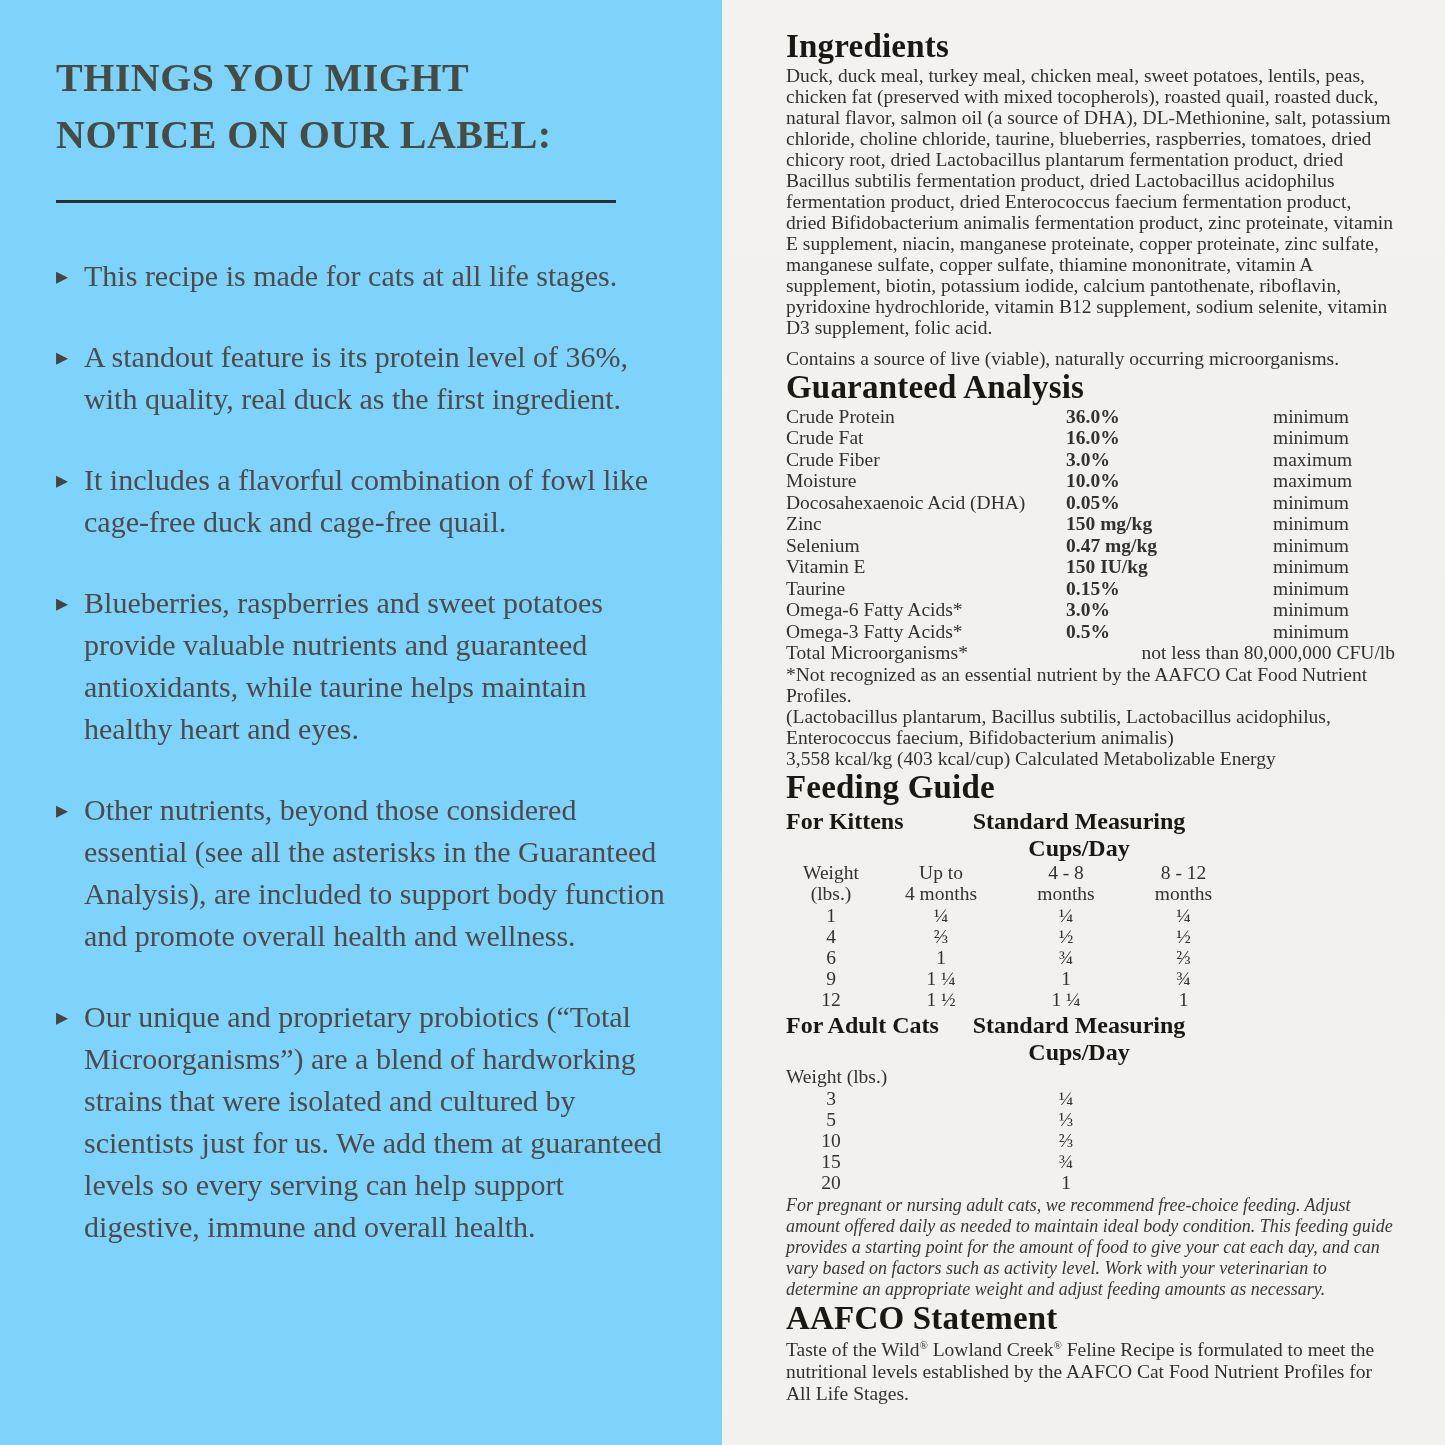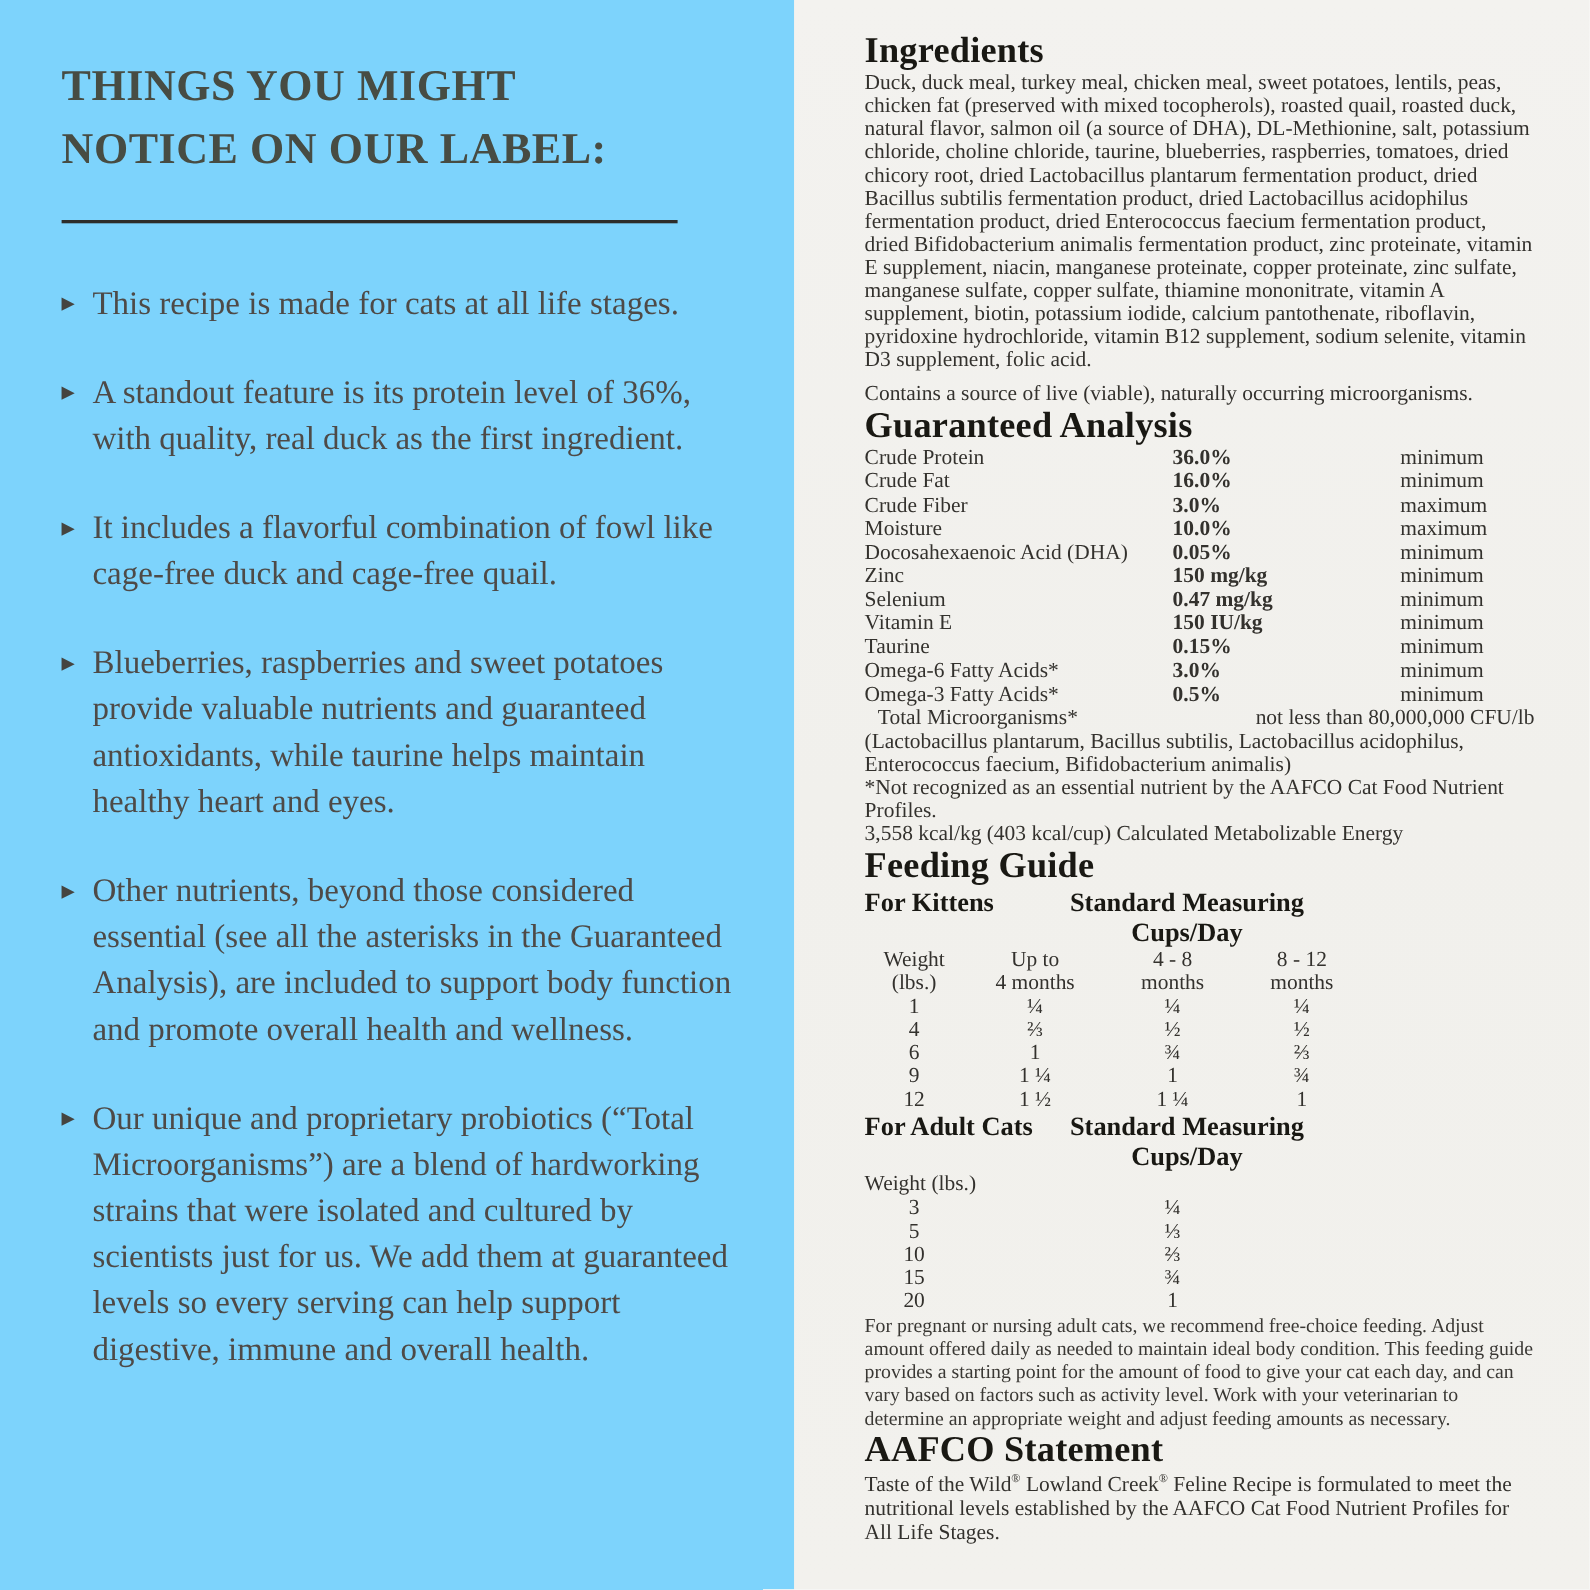--- a/index.html
+++ b/index.html
@@ -44,39 +44,39 @@
     font-weight:bold;color:#191813;letter-spacing:.2px;
   }
   .body-text{font-size:19.5px;line-height:21px;margin:0;}
   .contains{margin-top:10px;}
   .sec{margin-top:9px;}
   
   .ga-row{display:flex;font-size:19.5px;line-height:21.5px;}
   .ga-name{flex:1;}
   .ga-val{width:185px;text-align:left;white-space:nowrap;font-weight:bold;}
   .ga-qual{width:122px;padding-left:22px;box-sizing:content-box;}
-  .ga-total{display:flex;font-size:19.5px;line-height:21.5px;margin-left:12px;}
+  .ga-total{display:flex;font-size:19.5px;line-height:21.5px;}
   .ga-total .ga-name{flex:0 0 auto;}
   .ga-total .ga-big{flex:1;text-align:right;white-space:nowrap;}
   
   .fg-head{display:flex;font-size:24px;font-weight:bold;color:#191813;line-height:27px;margin-top:2px;}
   .fg-head .c1{width:153px;}
   .fg-head .c2{width:280px;text-align:center;}
   .fg-grid-row{
     display:grid;grid-template-columns:90px 130px 120px 115px;
     font-size:19.5px;line-height:21px;text-align:center;
   }
   .fg-colheads{white-space:pre-line;line-height:21.5px;}
   .adult-grid-row{
     display:grid;grid-template-columns:90px 380px;
     font-size:19.5px;line-height:21px;text-align:center;
   }
   .weight-label{font-size:19.5px;line-height:22px;}
   .fg-note{
-    font-size:18px;line-height:21px;margin:2px 0 0 0;color:#3a3834;
+    font-style:italic;font-size:18px;line-height:21px;margin:2px 0 0 0;color:#3a3834;
   }
   .aafco-text{font-size:19.5px;line-height:22px;margin:2px 0 0 0;}
   sup{font-size:11px;line-height:0;}
 </style>
 </head>
 <body>
 
 <div class="page">
 
   <div class="left-panel">
@@ -170,22 +170,22 @@
         </div>
       <div class="ga-row">
           <span class="ga-name">Omega-3 Fatty Acids*</span>
           <span class="ga-val">0.5%</span>
           <span class="ga-qual">minimum</span>
         </div>
       <div class="ga-total">
           <span class="ga-name">Total Microorganisms*</span>
           <span class="ga-big">not less than 80,000,000 CFU/lb</span>
         </div>
+      <p class="body-text">*Not recognized as an essential nutrient by the AAFCO Cat Food Nutrient Profiles.</p>
       <p class="body-text">(Lactobacillus plantarum, Bacillus subtilis, Lactobacillus acidophilus, Enterococcus faecium, Bifidobacterium animalis)</p>
-      <p class="body-text">*Not recognized as an essential nutrient by the AAFCO Cat Food Nutrient Profiles.</p>
     </div>
 
     <p class="body-text">3,558 kcal/kg (403 kcal/cup) Calculated Metabolizable Energy</p>
 
     <h2 class="sec">Feeding Guide</h2>
 
     <div class="fg-head">
       <span class="c1">For Kittens</span>
       <span class="c2">Standard Measuring Cups/Day</span>
     </div>

